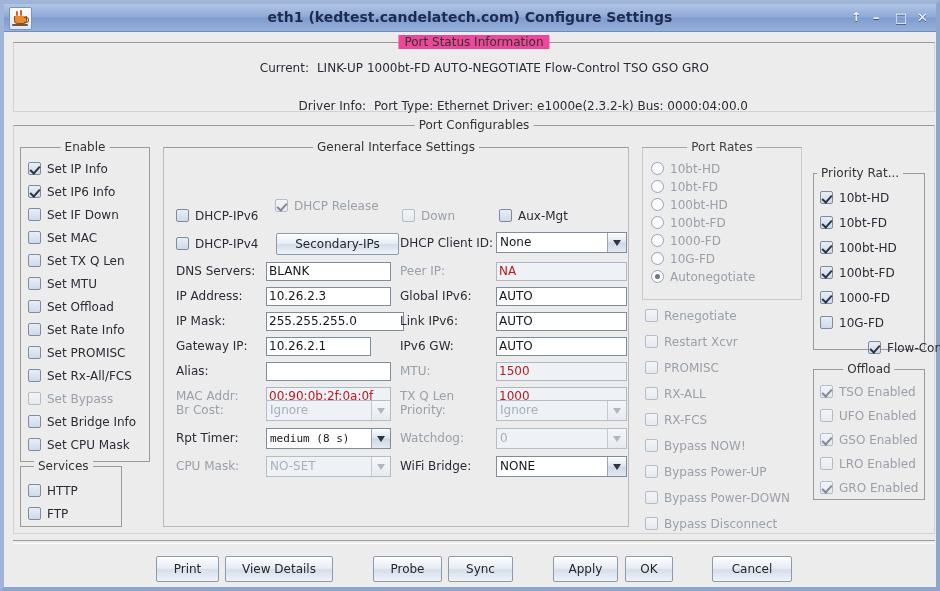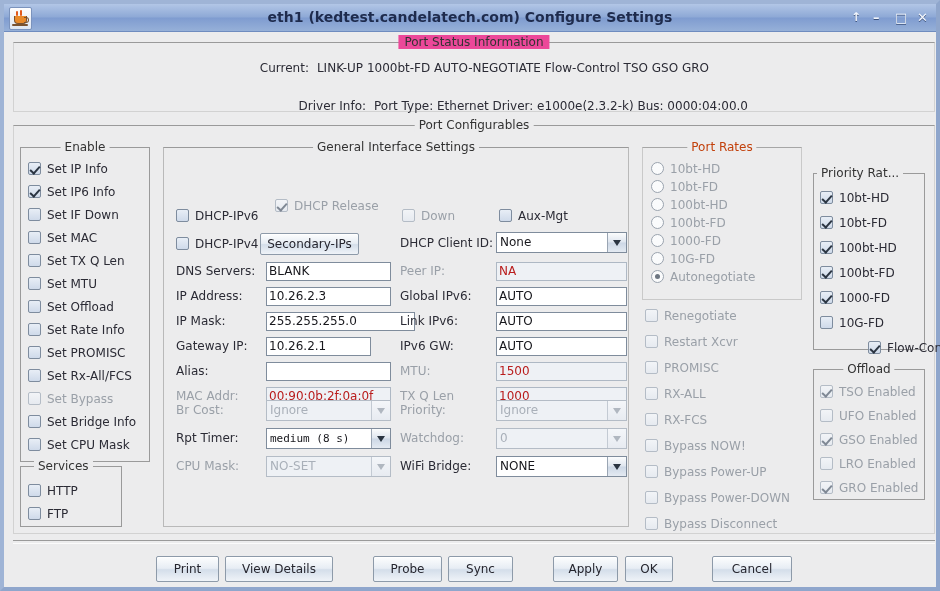--- a/index.html
+++ b/index.html
@@ -175,34 +175,34 @@
     <div class="tbg-label" style="left:50%;transform:translateX(-50%);">General Interface Settings</div>
   </div>
   <div id="gen-top-checks">
       <div class="cb-row" style="left: 172px; top: 203px;"><span class="chk"></span><span class="t">DHCP-IPv6</span></div>
       <div class="cb-row dis" style="left: 271px; top: 193px; text-align: right;"><span class="chk on dis"></span><span class="t">DHCP Release</span></div>
       <div class="cb-row dis" style="left: 398px; top: 203px;"><span class="chk dis"></span><span class="t">Down</span></div>
       <div class="cb-row" style="left: 495px; top: 203px;"><span class="chk"></span><span class="t">Aux-Mgt</span></div>
       <div class="cb-row" style="left: 172px; top: 231px;"><span class="chk"></span><span class="t">DHCP-IPv4</span></div>
     </div>
 
-  <div class="btn sec" style="left:256px;top:229px;width:99px;">Secondary-IPs</div>
+  <div class="btn sec" style="left:272px;top:229px;width:123px;">Secondary-IPs</div>
   <div class="fl" style="left:396px;top:231px;">DHCP Client ID:</div>
   <div class="combo" style="left:492px;top:228px;width:131px;">
     <span class="ctext">None</span>
     <span class="arrow"></span>
   </div>
 
   <div id="gen-left-fields">
       <div class="fl" style="left: 172px; top: 259px;">DNS Servers:</div>
       <div class="tf" style="left: 262px; top: 258px; width: 125px;">BLANK</div>
       <div class="fl" style="left: 172px; top: 284px;">IP Address:</div>
       <div class="tf" style="left: 262px; top: 283px; width: 125px;">10.26.2.3</div>
       <div class="fl" style="left: 172px; top: 309px;">IP Mask:</div>
-      <div class="tf" style="left: 262px; top: 308px; width: 149px;">255.255.255.0</div>
+      <div class="tf" style="left: 262px; top: 308px; width: 138px;">255.255.255.0</div>
       <div class="fl" style="left: 172px; top: 334px;">Gateway IP:</div>
       <div class="tf" style="left: 262px; top: 333px; width: 105px;">10.26.2.1</div>
       <div class="fl" style="left: 172px; top: 359px;">Alias:</div>
       <div class="tf" style="left: 262px; top: 358px; width: 125px;"></div>
       <div class="fl dis" style="left: 172px; top: 384px;">MAC Addr:</div>
       <div class="tf ro" style="left: 262px; top: 383px; width: 125px;">00:90:0b:2f:0a:0f</div>
     </div>
   <div id="gen-right-fields">
       <div class="fl dis" style="left: 396px; top: 259px;">Peer IP:</div>
       <div class="tf ro" style="left: 492px; top: 258px; width: 131px;">NA</div>
@@ -247,21 +247,21 @@
       </div>
       <div class="fl" style="left: 396px; top: 454px;">WiFi Bridge:</div>
       <div class="combo" style="left: 492px; top: 452px; width: 131px;">
         <span class="ctext">NONE</span>
         <span class="arrow"></span>
       </div>
     </div>
 
   <div class="tb-group" style="left:638px;top:136px;width:160px;height:160px;">
     <div class="tbg-frame" style="top:7px;border-color:#c9c9c9;border-top-color:#a6a6a6;"></div>
-    <div class="tbg-label" style="left:50%;transform:translateX(-50%);color:#c2410c;">Port Rates</div>
+    <div class="tbg-label" style="left:50%;transform:translateX(-50%);color:#404040;">Port Rates</div>
   </div>
   <div id="port-rates-items">
       <div class="cb-row dis" style="left: 647px; top: 156px;"><span class="rad"></span><span class="t">10bt-HD</span></div>
       <div class="cb-row dis" style="left: 647px; top: 174px;"><span class="rad"></span><span class="t">10bt-FD</span></div>
       <div class="cb-row dis" style="left: 647px; top: 192px;"><span class="rad"></span><span class="t">100bt-HD</span></div>
       <div class="cb-row dis" style="left: 647px; top: 210px;"><span class="rad"></span><span class="t">100bt-FD</span></div>
       <div class="cb-row dis" style="left: 647px; top: 228px;"><span class="rad"></span><span class="t">1000-FD</span></div>
       <div class="cb-row dis" style="left: 647px; top: 246px;"><span class="rad"></span><span class="t">10G-FD</span></div>
       <div class="cb-row dis" style="left: 647px; top: 264px;"><span class="rad on"></span><span class="t">Autonegotiate</span></div>
     </div>

